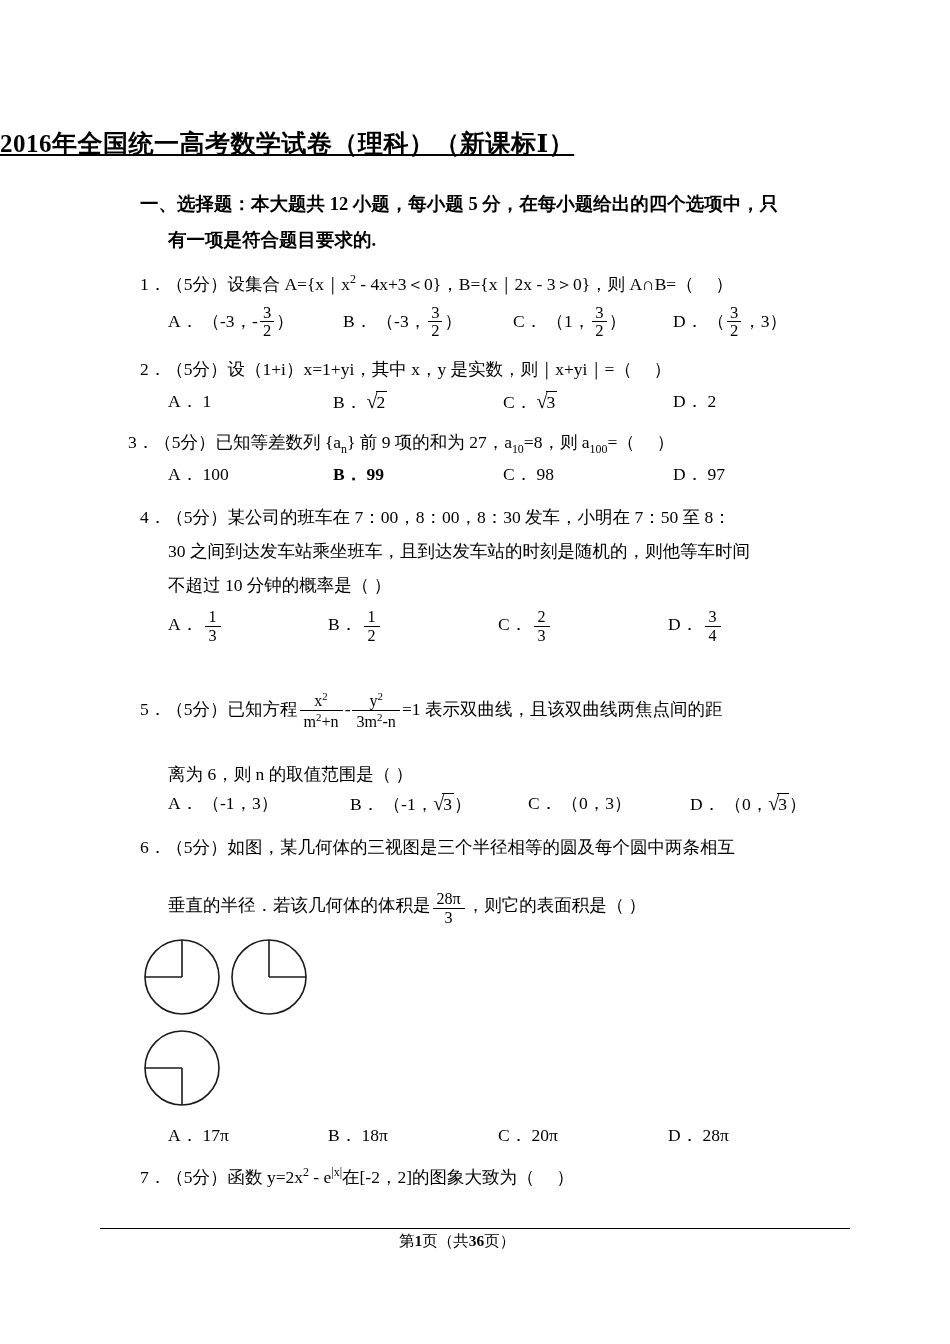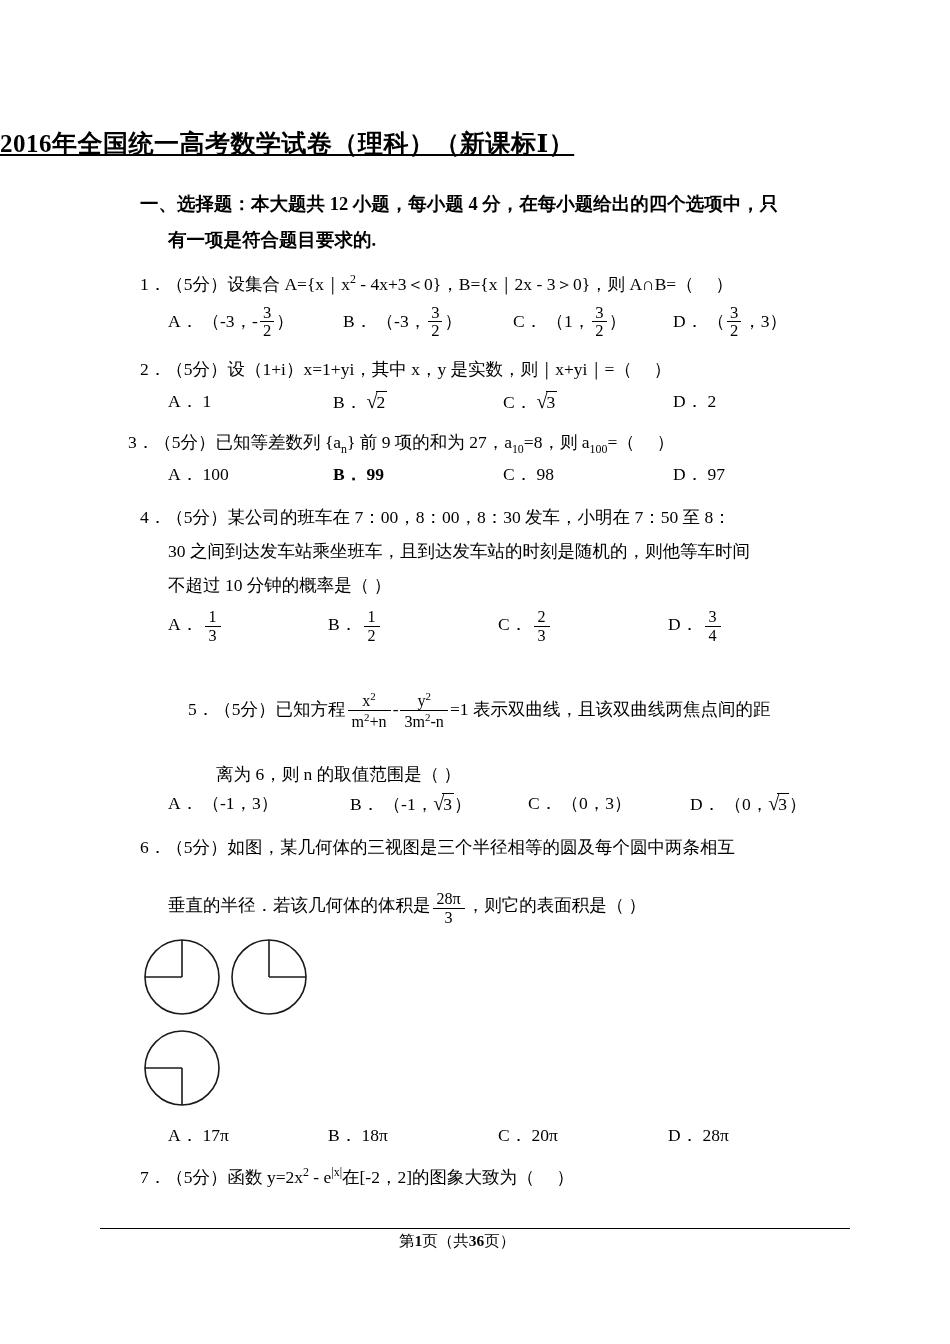--- a/index.html
+++ b/index.html
@@ -114,21 +114,21 @@
   .footer b { font-weight: bold; }
 </style>
 </head>
 <body>
 
 <div class="page">
 
   <div class="title">2016年全国统一高考数学试卷（理科）（新课标Ⅰ）</div>
 
   <div class="intro">
-    <span>一、选择题：本大题共 12 小题，每小题 4 分，在每小题给出的四个选项中，只</span>
+    <span>一、选择题：本大题共 12 小题，每小题 5 分，在每小题给出的四个选项中，只</span>
     <span class="l2">有一项是符合题目要求的.</span>
   </div>
 
   <div class="qblock" style="left:140px; top:262px;">
     <div class="qline">
       <span class="qnum">1．</span><span>（5分）</span><span>设集合 A={x｜x<sup class="ex">2</sup> - 4x+3＜0}，B={x｜2x - 3＞0}，则 A∩B=（&nbsp;&nbsp;&nbsp;&nbsp;&nbsp;）</span>
     </div>
   </div>
   <div class="opts" style="left:168px; top:300px; width:700px; height:40px;">
     <div class="opt" style="left:0px; top:4px;">
@@ -216,21 +216,21 @@
     <div class="opt" style="left:330px; top:0px;">
       <span>C．</span>
       <span class="frac-lg"><span class="num">2</span><span class="den">3</span></span>
     </div>
     <div class="opt" style="left:500px; top:0px;">
       <span>D．</span>
       <span class="frac-lg"><span class="num">3</span><span class="den">4</span></span>
     </div>
   </div>
 
-  <div class="qblock" style="left:140px; top:690px;margin-left:48px;">
+  <div class="qblock" style="left:140px; top:690px;">
     <div class="qline">
       <span class="qnum">5．</span><span>（5分）</span><span>已知方程</span><span class="frac-lg" style="vertical-align:-0.72em;"><span class="num">x<sup class="ex">2</sup></span><span class="den">m<sup class="ex">2</sup>+n</span></span><span>-</span><span class="frac-lg" style="vertical-align:-0.72em;"><span class="num">y<sup class="ex">2</sup></span><span class="den">3m<sup class="ex">2</sup>-n</span></span><span>=1 表示双曲线，且该双曲线两焦点间的距</span>
     </div>
     <div class="qline indent" style="margin-top:26px;">离为 6，则 n 的取值范围是（       ）</div>
   </div>
   <div class="opts" style="left:168px; top:788px; width:700px; height:34px;">
     <div class="opt" style="left:0px; top:0px;">
       <span>A．</span>
       <span>（-1，3）</span>
     </div>

